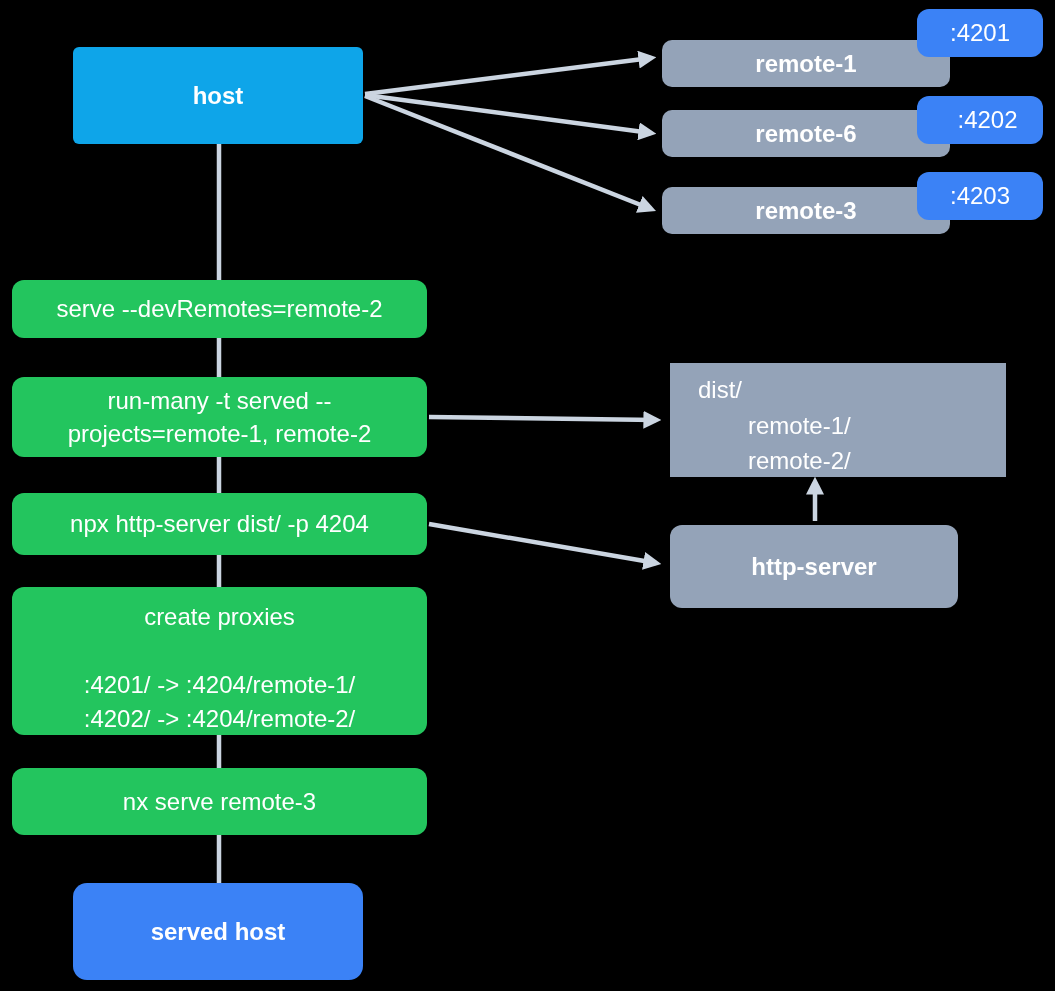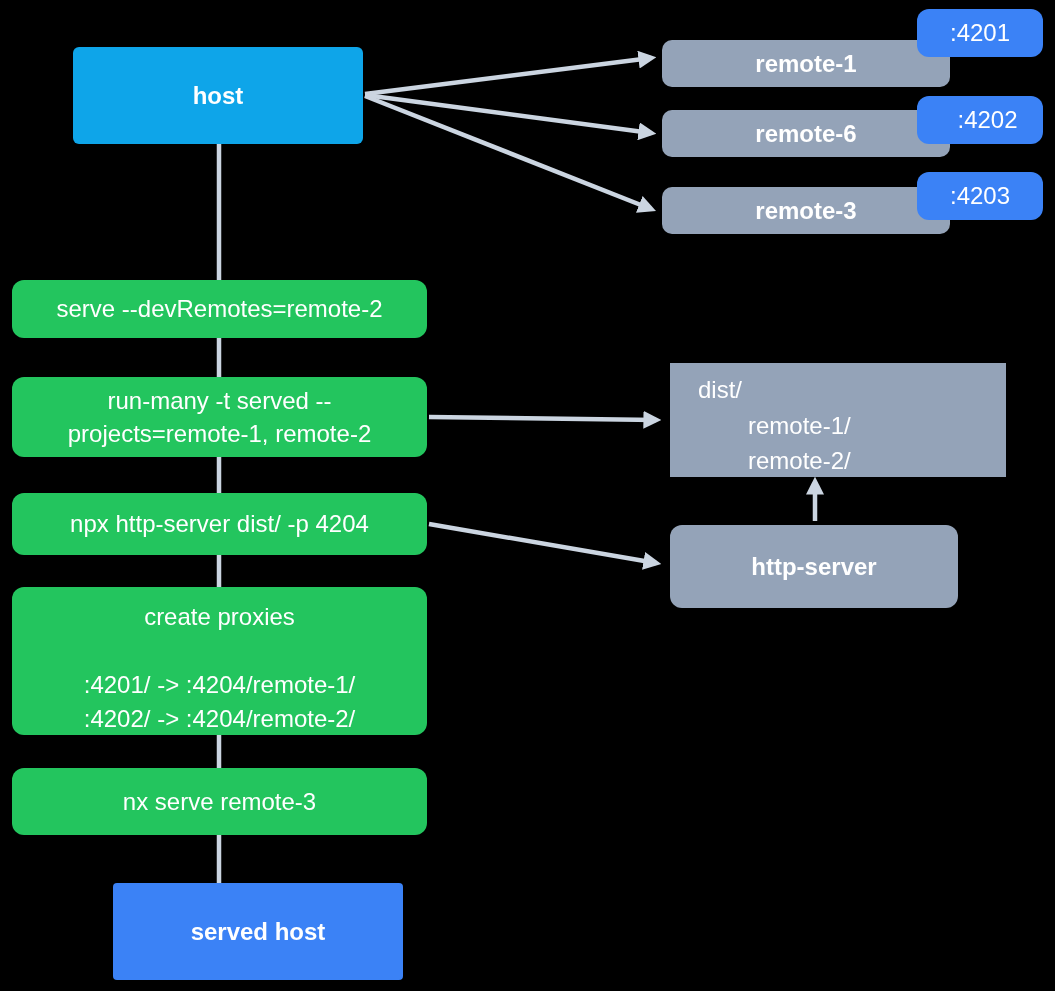--- a/index.html
+++ b/index.html
@@ -42,22 +42,21 @@
   .bold { font-weight: 700; }
 
   .host-box {
     left: 73px; top: 47px; width: 290px; height: 97px;
     background: var(--host, #0ea5e9);
     border-radius: 6px;
   }
   .served-host-box {
     left: 73px; top: 883px; width: 290px; height: 97px;
     background: var(--served-host, #3b82f6);
-    border-radius: 4px;
-    margin-left: 40px;
+    border-radius: 14px;
   }
   .remote-box {
     left: 662px; width: 288px; height: 47px;
     background: var(--remote-box, #94a3b8);
     border-radius: 10px;
   }
   .remote-1 { top: 40px; }
   .remote-2 { top: 110px; }
   .remote-3 { top: 187px; }
   .port-badge {

